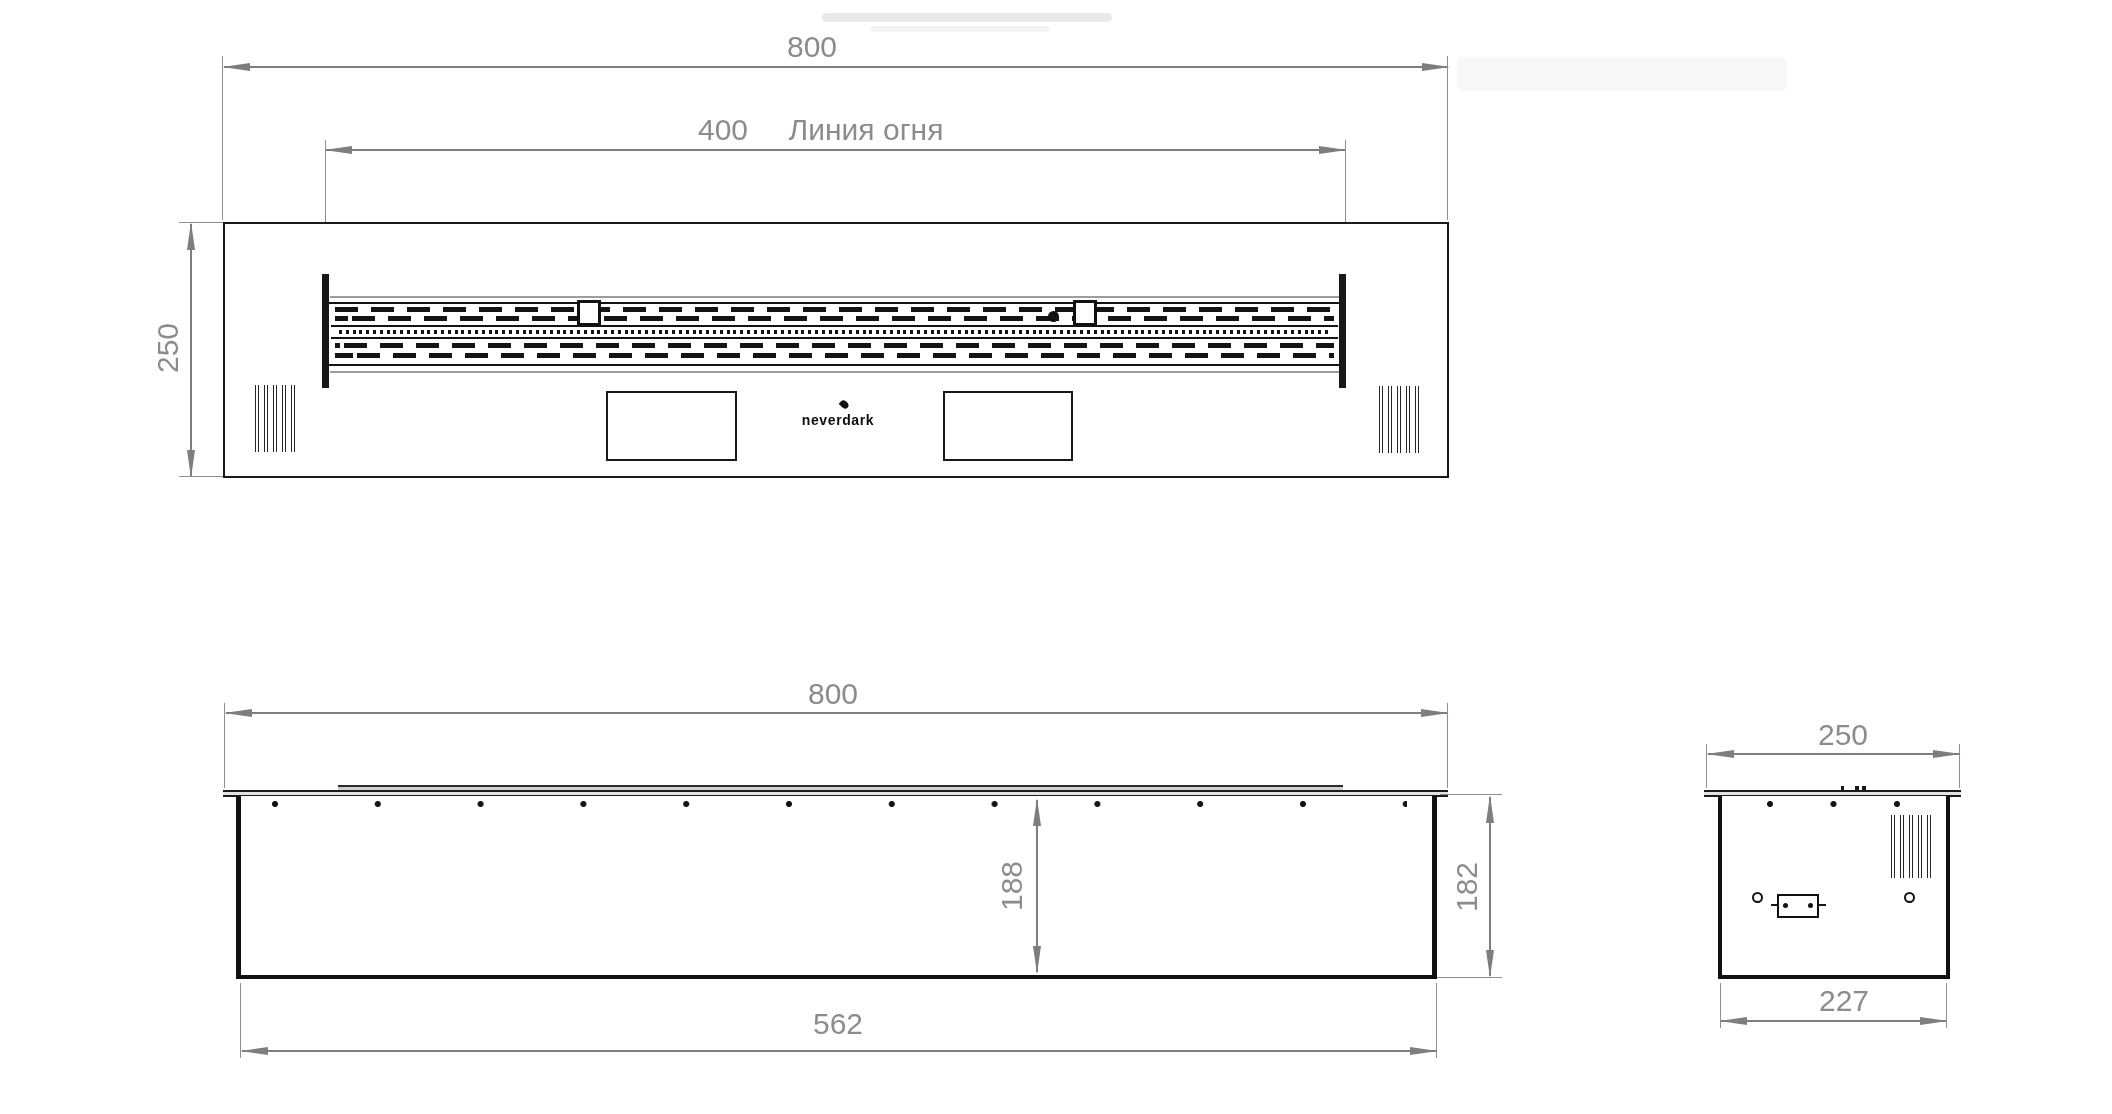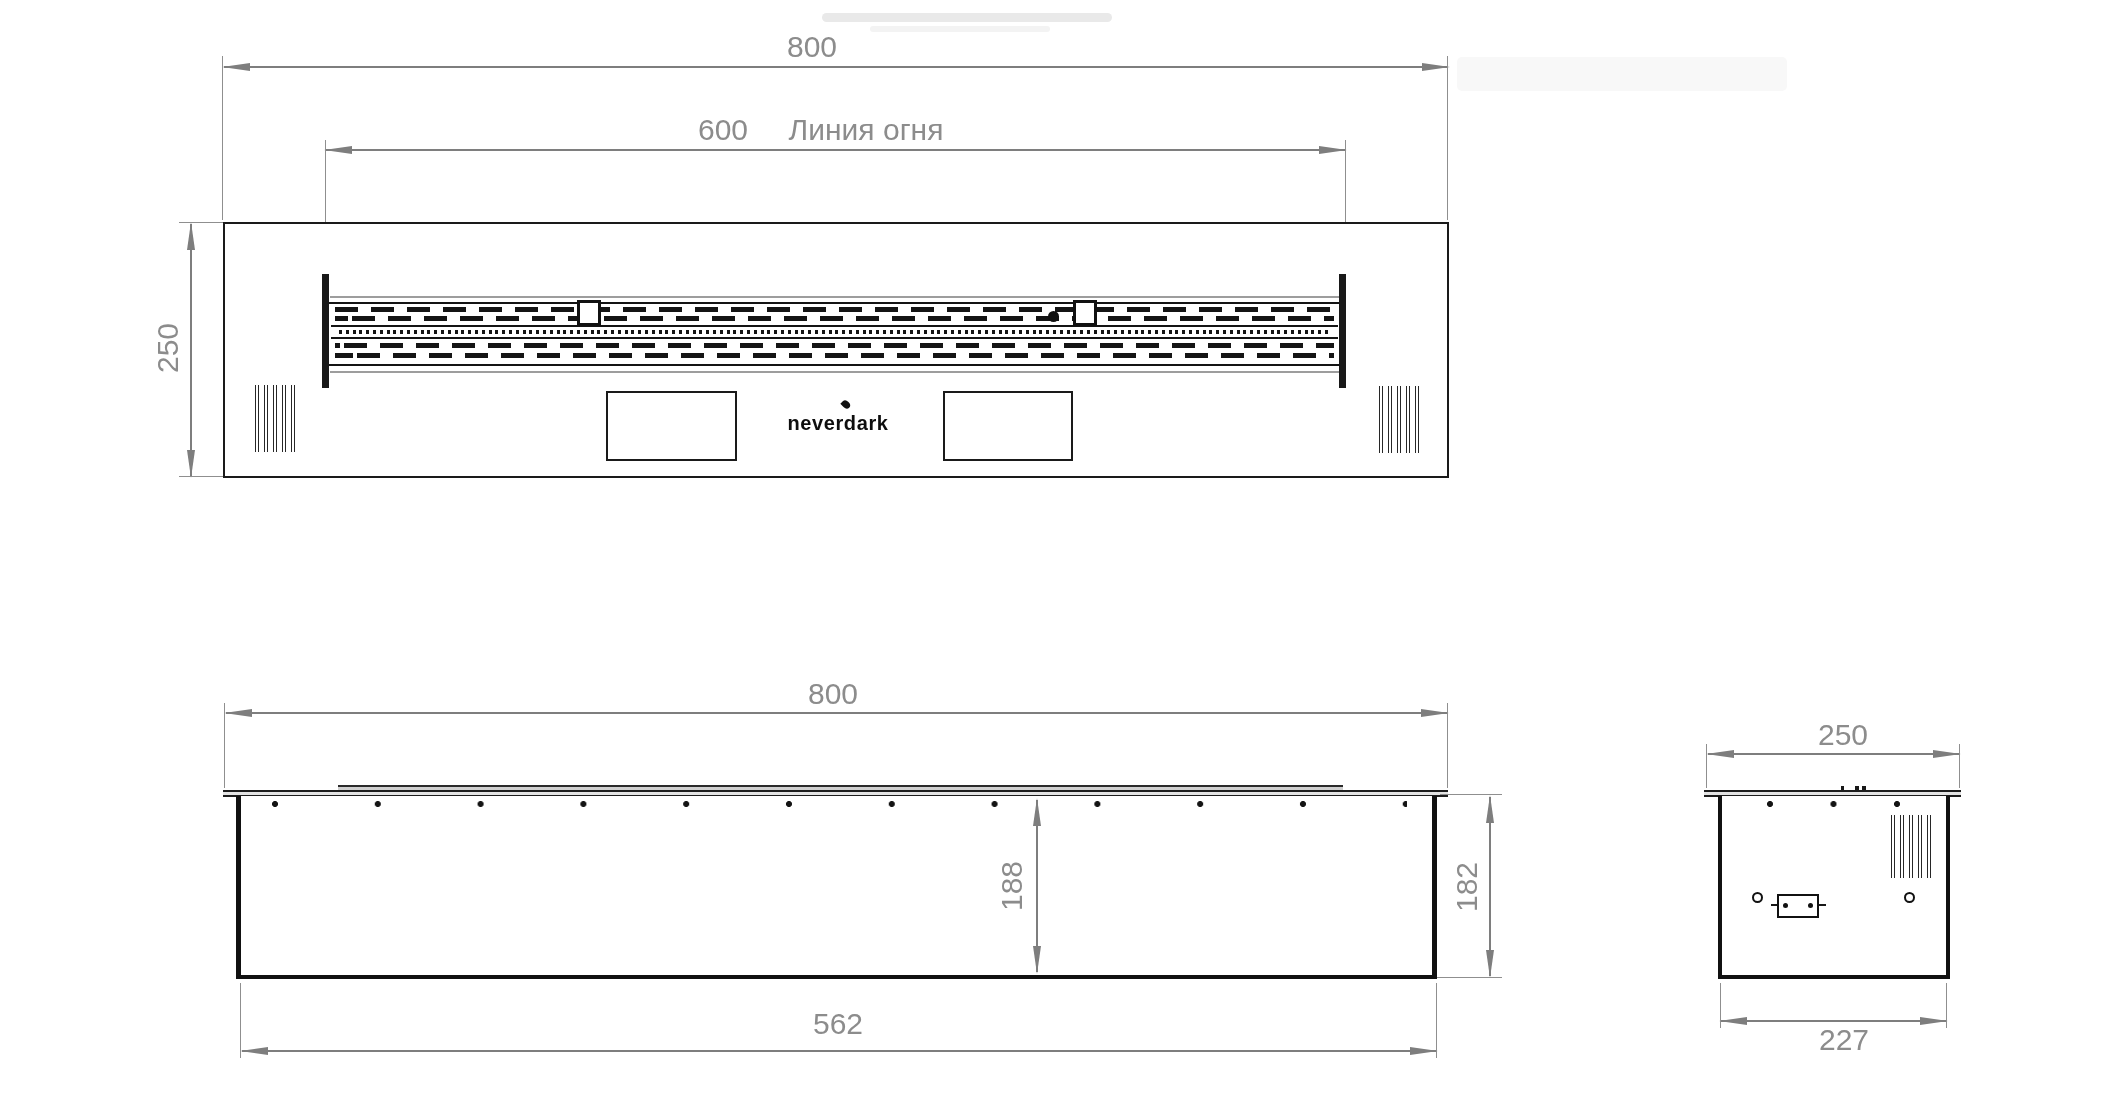--- a/index.html
+++ b/index.html
@@ -41,21 +41,21 @@
   
   .vents{position:absolute;
          background-image:repeating-linear-gradient(90deg,#272727 0 1.4px,#ffffff 1.4px 3px,#272727 3px 4.4px,transparent 4.4px 9px);}
   
   .dotrow{position:absolute;height:8px;background-repeat:repeat-x;
           background-image:radial-gradient(circle at 4px 4px,#141414 2.7px,transparent 3.3px);}
   .sq{position:absolute;background:#ffffff;border:3px solid #111111;box-sizing:border-box;}
   .circ{position:absolute;border-radius:50%;}
   .smudge{position:absolute;border-radius:5px;}
   .logo{position:absolute;transform:translateX(-50%);color:#0e0e0e;
-        font-size:20px;font-weight:bold;letter-spacing:0.6px;}
+        font-size:14px;font-weight:bold;letter-spacing:0.6px;}
   .flame{position:absolute;left:54%;top:-12px;width:7px;height:9px;background:#111;
          border-radius:0 50% 50% 50%;transform:rotate(-45deg);}
 </style>
 </head>
 <body>
 
 <div class="canvas">
 
   <div class="smudge" style="left:822px;top:13px;width:290px;height:9px;background:#e9e9e9;"></div>
   <div class="smudge" style="left:870px;top:26px;width:180px;height:6px;background:#f3f3f3;"></div>
@@ -70,21 +70,21 @@
     <div class="ext v" style="left:222px;top:56px;height:164px;"></div>
     <div class="ext v" style="left:1447px;top:56px;height:164px;"></div>
     <div class="dlabel" style="left:812px;top:31px;">800</div>
 
     <div class="dim h" style="left:326px;top:149px;width:1019px;">
       <i class="ah w"></i>
       <i class="ah e"></i>
     </div>
     <div class="ext v" style="left:325px;top:140px;height:132px;"></div>
     <div class="ext v" style="left:1345px;top:140px;height:132px;"></div>
-    <div class="dlabel" style="left:723px;top:114px;">600</div>
+    <div class="dlabel" style="left:723px;top:114px;">400</div>
     <div class="dlabel" style="left:866px;top:114px;">Линия огня</div>
 
     <div class="dim v" style="left:190px;top:224px;height:252px;">
       <i class="ah n"></i>
       <i class="ah s"></i>
     </div>
     <div class="ext h" style="left:179px;top:222px;width:45px;"></div>
     <div class="ext h" style="left:179px;top:476px;width:45px;"></div>
     <div class="dlabel rot" style="left:168px;top:348px;">250</div>
 
@@ -186,16 +186,16 @@
     <div class="circ" style="left:1808px;top:903px;width:5px;height:5px;background:#111;"></div>
     <div class="ln" style="left:1771px;top:904px;width:6px;height:2px;"></div>
     <div class="ln" style="left:1819px;top:904px;width:7px;height:2px;"></div>
 
     <div class="dim h" style="left:1721px;top:1020px;width:225px;">
       <i class="ah w"></i>
       <i class="ah e"></i>
     </div>
     <div class="ext v" style="left:1720px;top:983px;height:45px;"></div>
     <div class="ext v" style="left:1946px;top:983px;height:45px;"></div>
-    <div class="dlabel" style="left:1844px;top:985px;margin-top:39px;">227</div>
+    <div class="dlabel" style="left:1844px;top:985px;">227</div>
   </div>
 
 </div>
 
 </body></html>

